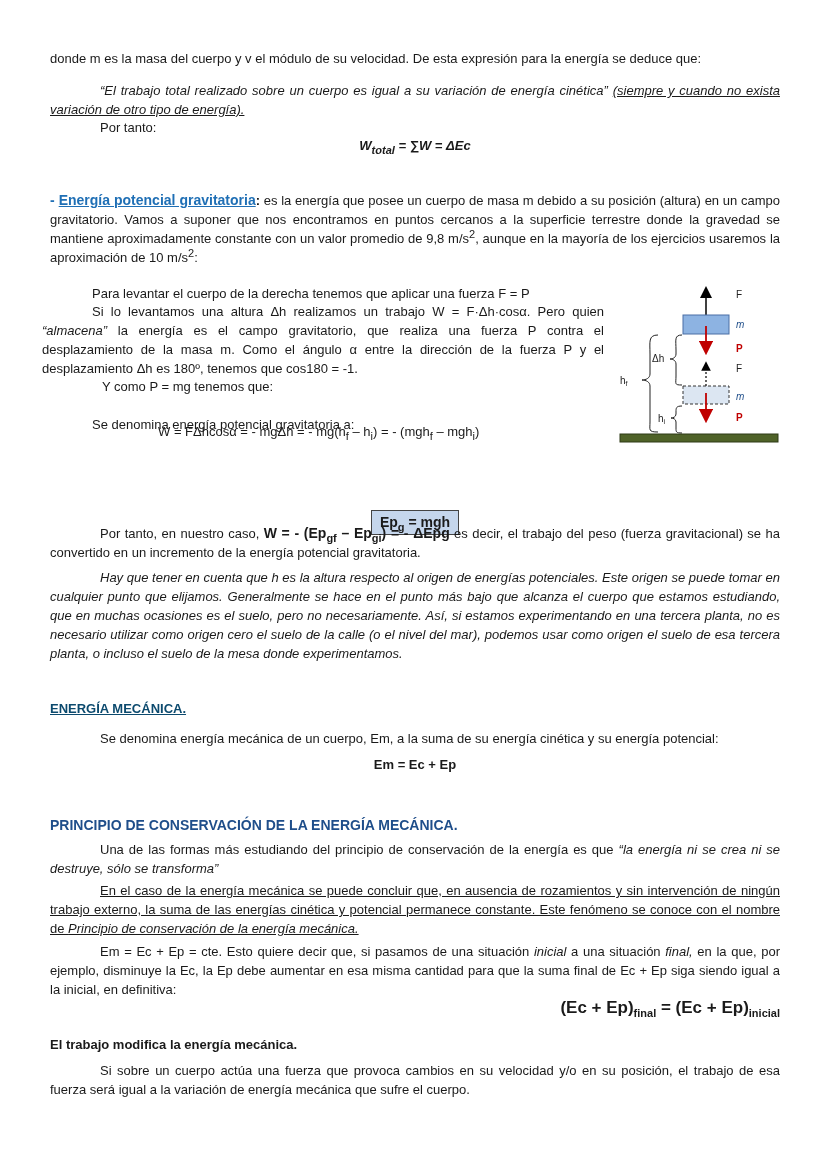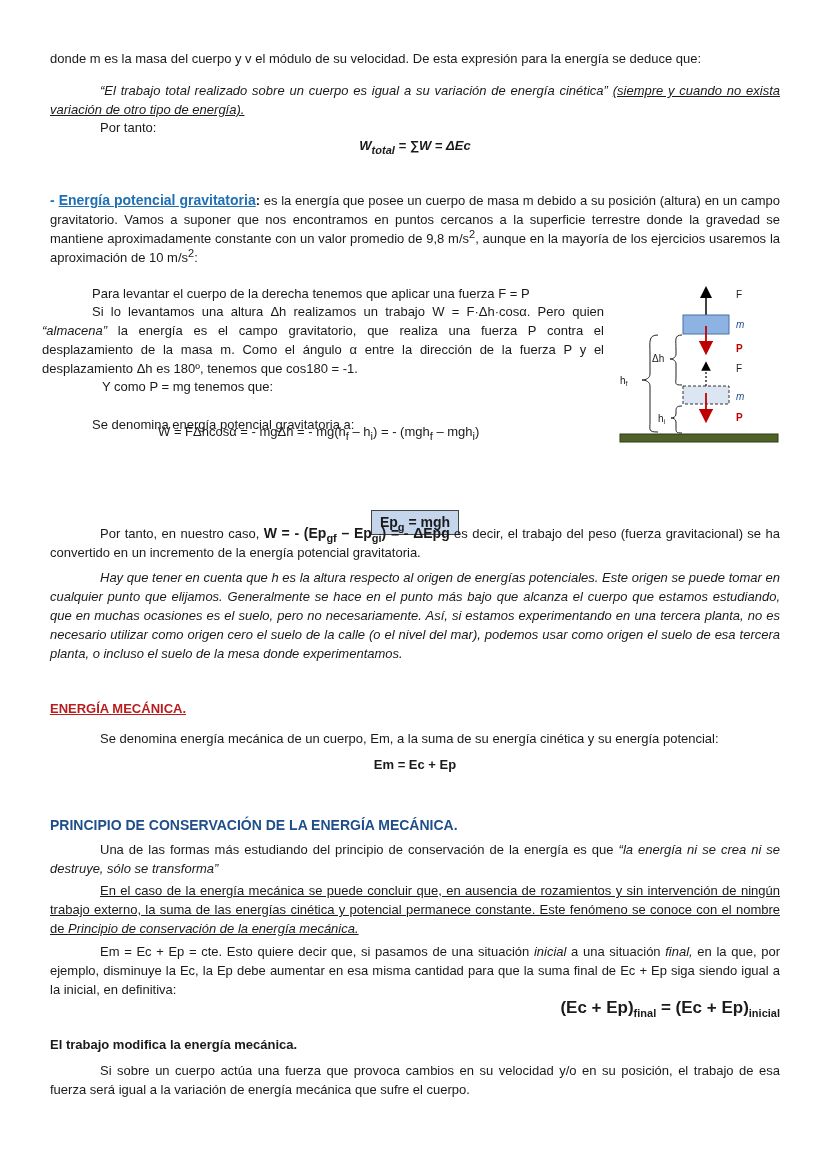--- a/index.html
+++ b/index.html
@@ -7,21 +7,21 @@
          font-family: "Liberation Sans", "DejaVu Sans", sans-serif; color: #1a1a1a; }
   .page { position: absolute; left: 50px; top: 0; width: 730px; font-size: 13px; line-height: 19px; }
   .abs { position: absolute; }
   .just { text-align: justify; text-align-last: left; }
   .it { font-style: italic; }
   .u { text-decoration: underline; }
   .b { font-weight: bold; }
   .center { text-align: center; }
   .link-title { color: #1f6fb5; font-weight: bold; text-decoration: underline; font-size: 14px; }
   .sec-blue { color: #1f4e8a; font-weight: bold; font-size: 14px; }
-  .sec-blue-u { color: #b91c1c; font-weight: bold; text-decoration: underline; font-size: 13px; }
+  .sec-blue-u { color: #0c4a6e; font-weight: bold; text-decoration: underline; font-size: 13px; }
   sub, sup { font-size: 11px; line-height: 0; }
   .epbox { display: inline-block; background: #c5d6ec; border: 1.5px solid #444; padding: 2px 8px; font-weight: bold; font-size: 14px; margin-top: 44px; }
   .bigformula { font-size: 17px; font-weight: bold; text-align: right; }
 </style>
 </head>
 <body>
 
 <div class="page">
 
   <div class="abs" style="top:49px;left:0;width:730px;">donde m es la masa del cuerpo y v el módulo de su velocidad. De esta expresión para la energía se deduce que:</div>

